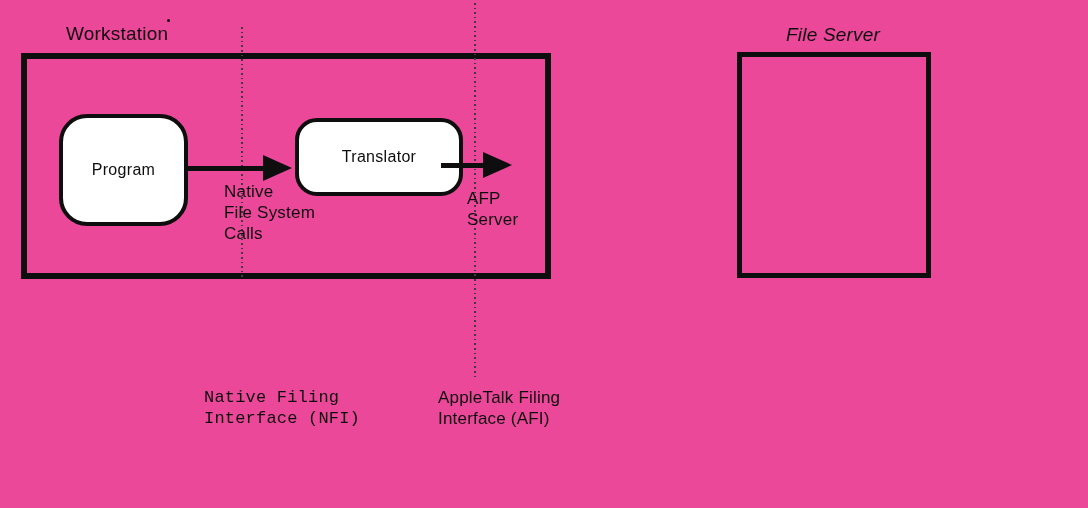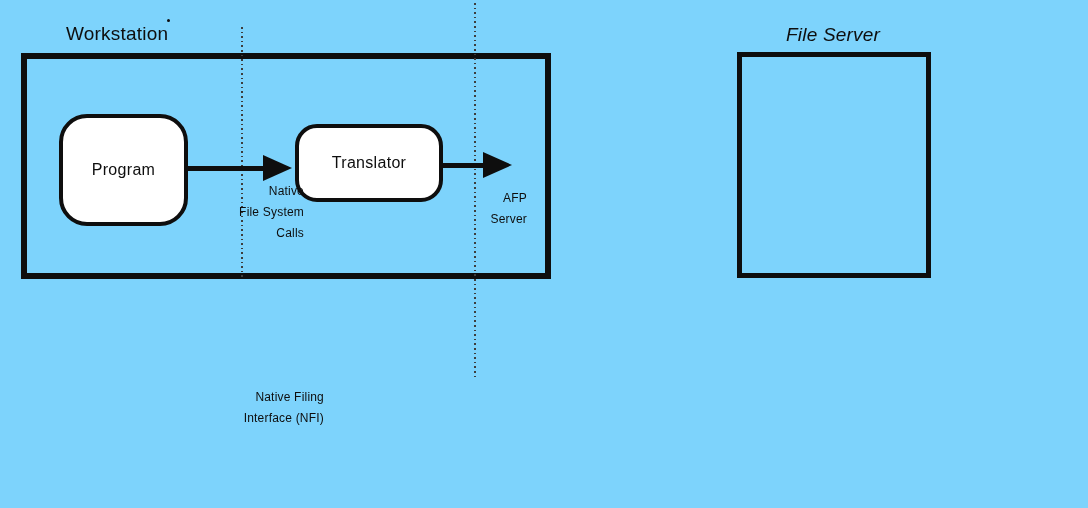--- a/index.html
+++ b/index.html
@@ -4,21 +4,21 @@
 <style>
   html, body {
     margin: 0;
     padding: 0;
     background: #ffffff;
   }
   .canvas {
     position: relative;
     width: 1088px;
     height: 508px;
-    background: #7dd3fc;
+    background: #ec4899;
     font-family: "Liberation Sans", sans-serif;
     color: #0e0e0e;
     overflow: hidden;
   }
 
   
   .big-box {
     position: absolute;
     border: 6px solid #0e0e0e;
     background: transparent;
@@ -71,25 +71,26 @@
     background-image: repeating-linear-gradient(
       to bottom,
       #3d3d3d 0px, #3d3d3d 1.6px,
       transparent 1.6px, transparent 4.6px
     );
   }
 
   
   .annotation {
     position: absolute;
-    text-align: right;
+    text-align: left;
     white-space: pre-line;
-    font-size: 12px;
+    font-size: 17px;
     line-height: 21px;
     letter-spacing: 0.2px;
+    margin-left: 40px;
   }
 
   .artifact-dot {
     position: absolute;
     width: 3px;
     height: 3px;
     background: #0e0e0e;
     border-radius: 50%;
   }
 </style>
@@ -107,35 +108,37 @@
   <div class="big-box" style="left:737px; top:52px; width:194px; height:226px; border-width:5px;"></div>
 
   <div class="vdots" style="left:241px; top:27px; height:252px;"></div>
 
   <div class="vdots" style="left:474px; top:3px; height:376px;"></div>
 
   <div class="node" style="left:59px; top:114px; width:129px; height:112px; border-radius:28px;">
     <span class="node-label">Program</span>
   </div>
 
-  <div class="node" style="left:295px; top:124px; width:148px; height:78px; border-radius:22px;">
+  <div class="node" style="left:295px; top:118px; width:168px; height:78px; border-radius:22px;">
     <span class="node-label">Translator</span>
   </div>
 
 
   <div class="hline" style="left:186px; top:166px; width:80px;"></div>
   <div class="arrowhead" style="left:263px; top:155px;"></div>
 
   <div class="hline" style="left:441px; top:163px; width:45px;"></div>
   <div class="arrowhead" style="left:483px; top:152px;"></div>
 
   <div class="annotation" style="left:184px; top:181px; width:120px;">Native
 File System
 Calls</div>
 
   <div class="annotation" style="left:427px; top:188px; width:100px;">AFP
 Server</div>
 
-  <div class="annotation" style="left:164px; top:387px; width:160px;">Native Filing
+  <div class="annotation" style="left:164px; top:387px; width:160px;font-family:Liberation Mono, monospace;">Native Filing
 Interface (NFI)</div>
 
+  <div class="annotation" style="left:398px; top:387px; width:160px;">AppleTalk Filing
+Interface (AFI)</div>
 
 </div>
 
 </body></html>

